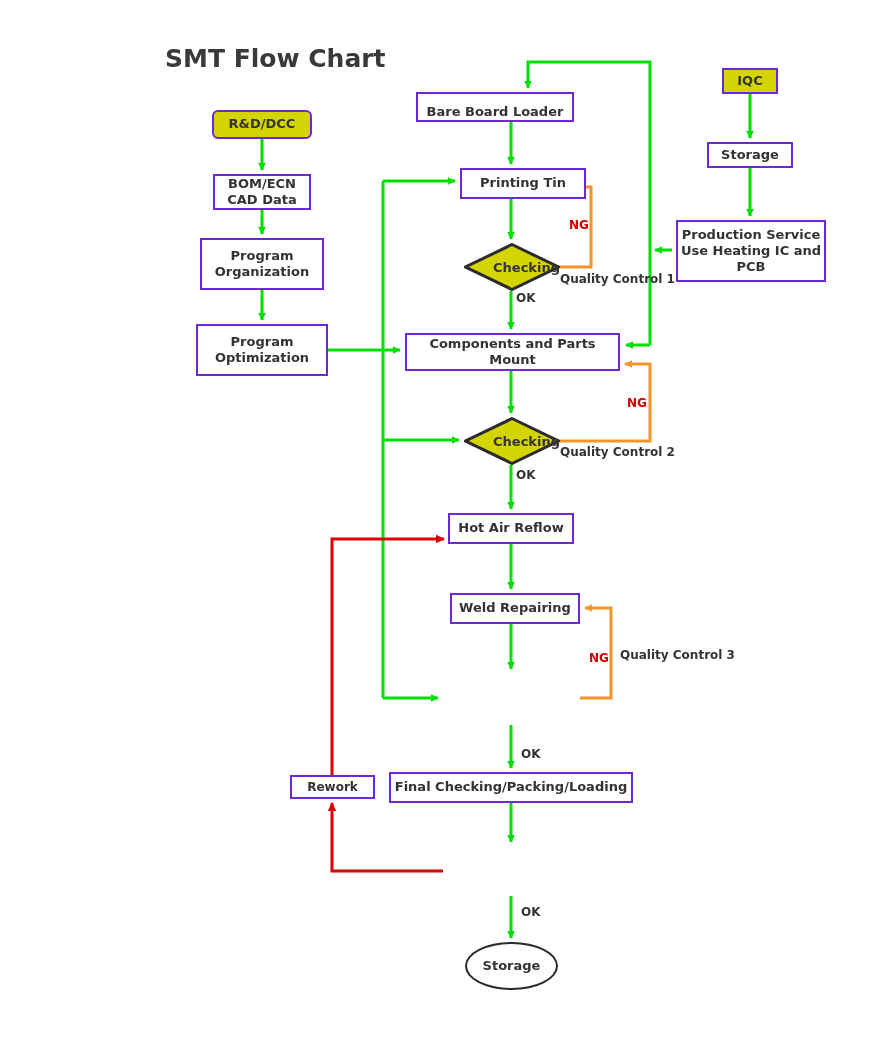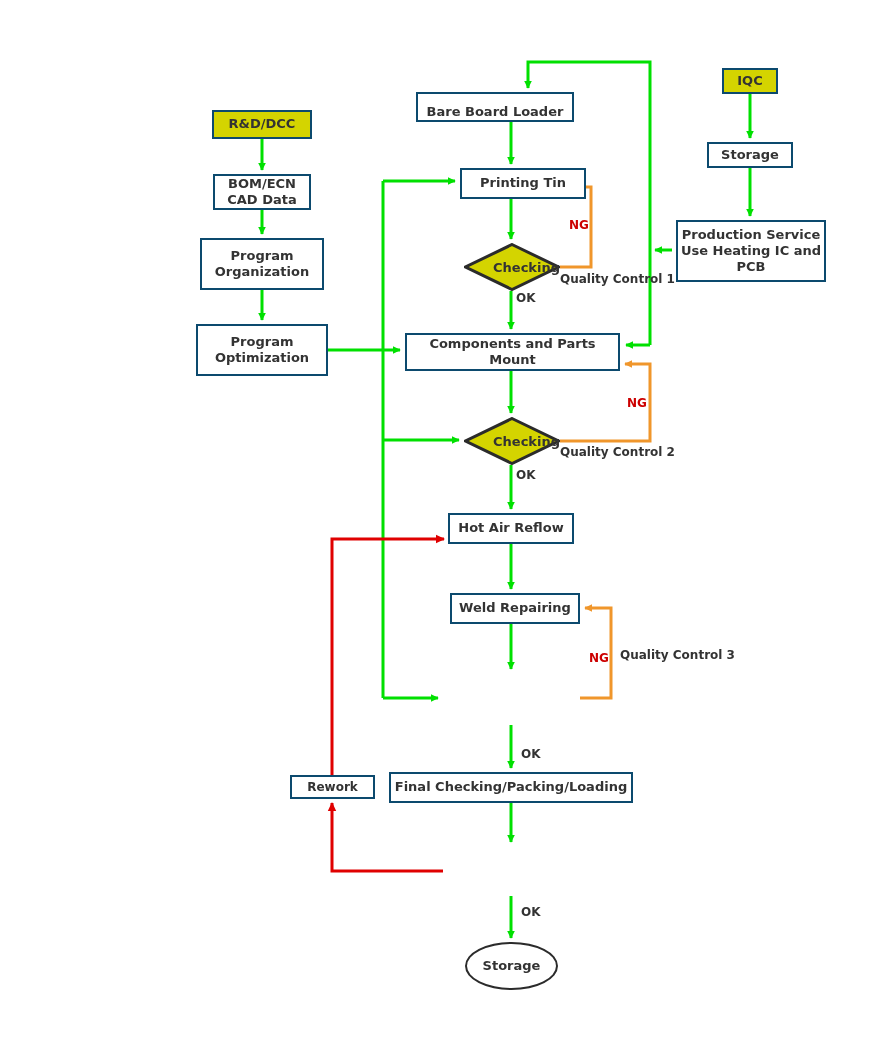--- a/index.html
+++ b/index.html
@@ -28,21 +28,21 @@
     align-items: center;
     justify-content: center;
     text-align: center;
     color: #333333;
     font-weight: bold;
     font-size: 13px;
     line-height: 1.25;
     z-index: 5;
   }
   .rect {
-    border: 2px solid #0c4a6e;
+    border: 2px solid #6d28d9;
     background: #ffffff;
   }
   .rect.filled {
     background: #d4d400;
   }
   .ellipse {
     border: 2px solid #2b2b2b;
     background: #ffffff;
     border-radius: 50%;
   }
@@ -83,20 +83,21 @@
     color: #3a3a3a;
     letter-spacing: 0px;
     z-index: 6;
   }
 </style>
 </head>
 <body>
 
 <div id="page">
 
+  <div class="title" style="left:165px; top:44px;">SMT Flow Chart</div>
 
   <svg id="svg-layer" viewBox="0 0 886 1051" xmlns="http://www.w3.org/2000/svg">
     <defs>
       <marker id="ah-green" markerWidth="9" markerHeight="9" refX="7.2" refY="4.5" orient="auto" markerUnits="userSpaceOnUse">
         <path d="M0,0.6 L8,4.5 L0,8.4 z" fill="#00e000"></path>
       </marker>
       <marker id="ah-orange" markerWidth="9" markerHeight="9" refX="7.2" refY="4.5" orient="auto" markerUnits="userSpaceOnUse">
         <path d="M0,0.6 L8,4.5 L0,8.4 z" fill="#f0962b"></path>
       </marker>
       <marker id="ah-red" markerWidth="10" markerHeight="10" refX="8" refY="5" orient="auto" markerUnits="userSpaceOnUse">
@@ -137,21 +138,21 @@
       <path stroke="#00e000" d="M672,250 L655,250" marker-end="url(#ah-green)"></path>
 
       <path stroke="#00e000" d="M750,94 L750,138" marker-end="url(#ah-green)"></path>
       <path stroke="#00e000" d="M750,168 L750,216" marker-end="url(#ah-green)"></path>
 
       <path stroke="#e00000" d="M443,871 L332,871 L332,803" marker-end="url(#ah-red)"></path>
       <path stroke="#e00000" d="M332,775 L332,539 L444,539" marker-end="url(#ah-red)"></path>
     </g>
   </svg>
 
-  <div class="node rect filled" style="left:212px; top:110px; width:100px; height:29px;">
+  <div class="node rect filled" style="left:212px; top:110px; width:100px; height:29px;border-radius:6px;">
     <span>R&amp;D/DCC</span>
   </div>
 
   <div class="node rect" style="left:213px; top:174px; width:98px; height:36px; flex-direction:column;">
     <span>BOM/ECN</span>
     <span>CAD Data</span>
   </div>
 
   <div class="node rect" style="left:200px; top:238px; width:124px; height:52px; flex-direction:column;">
     <span>Program</span>

